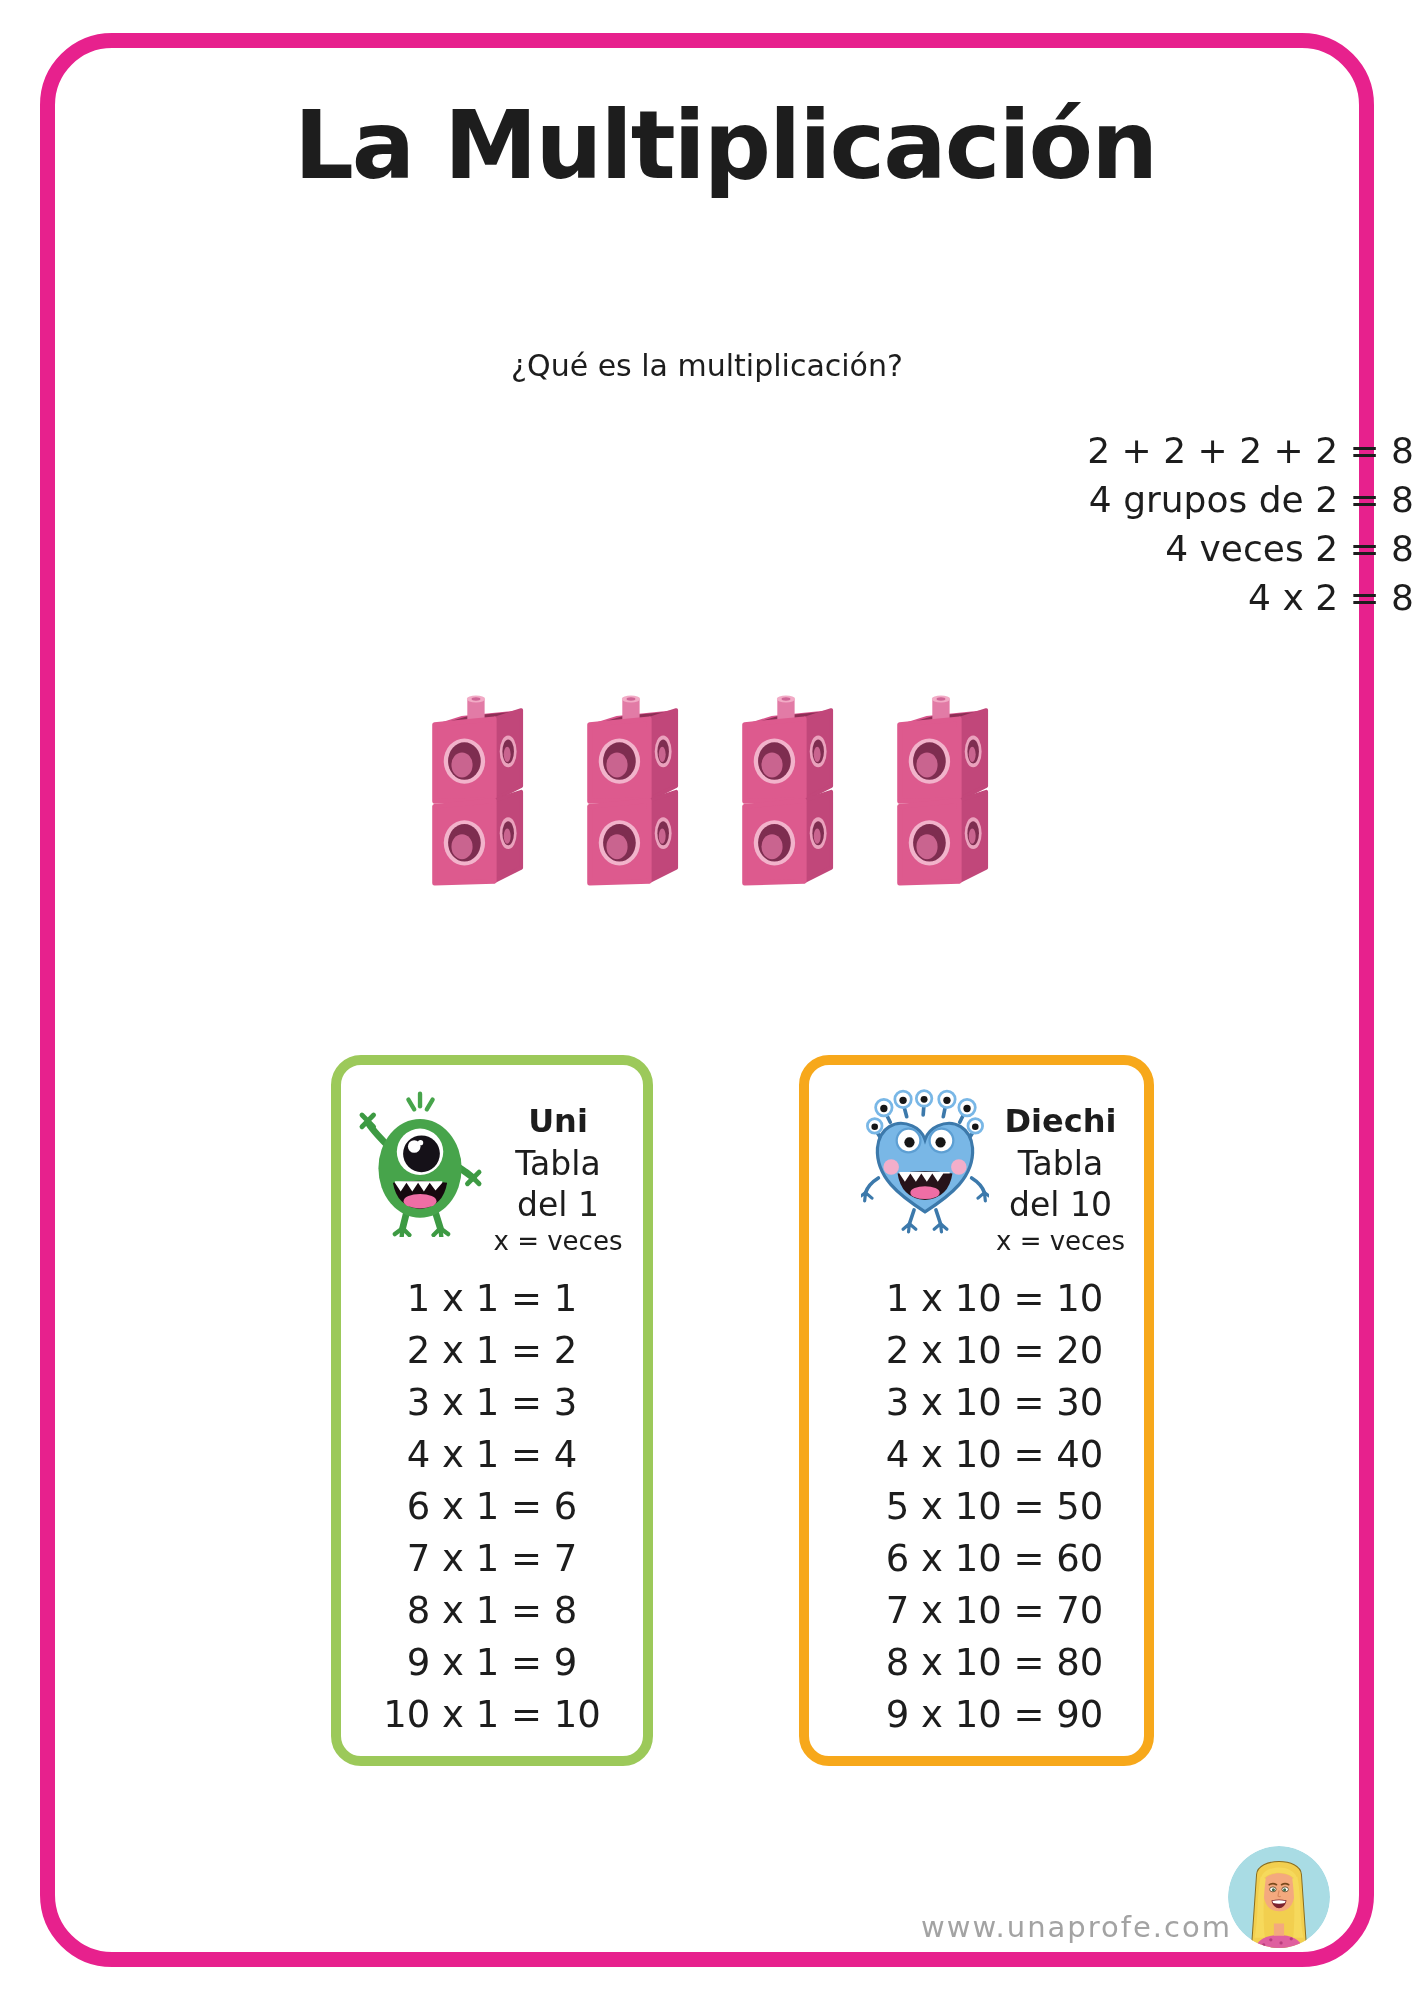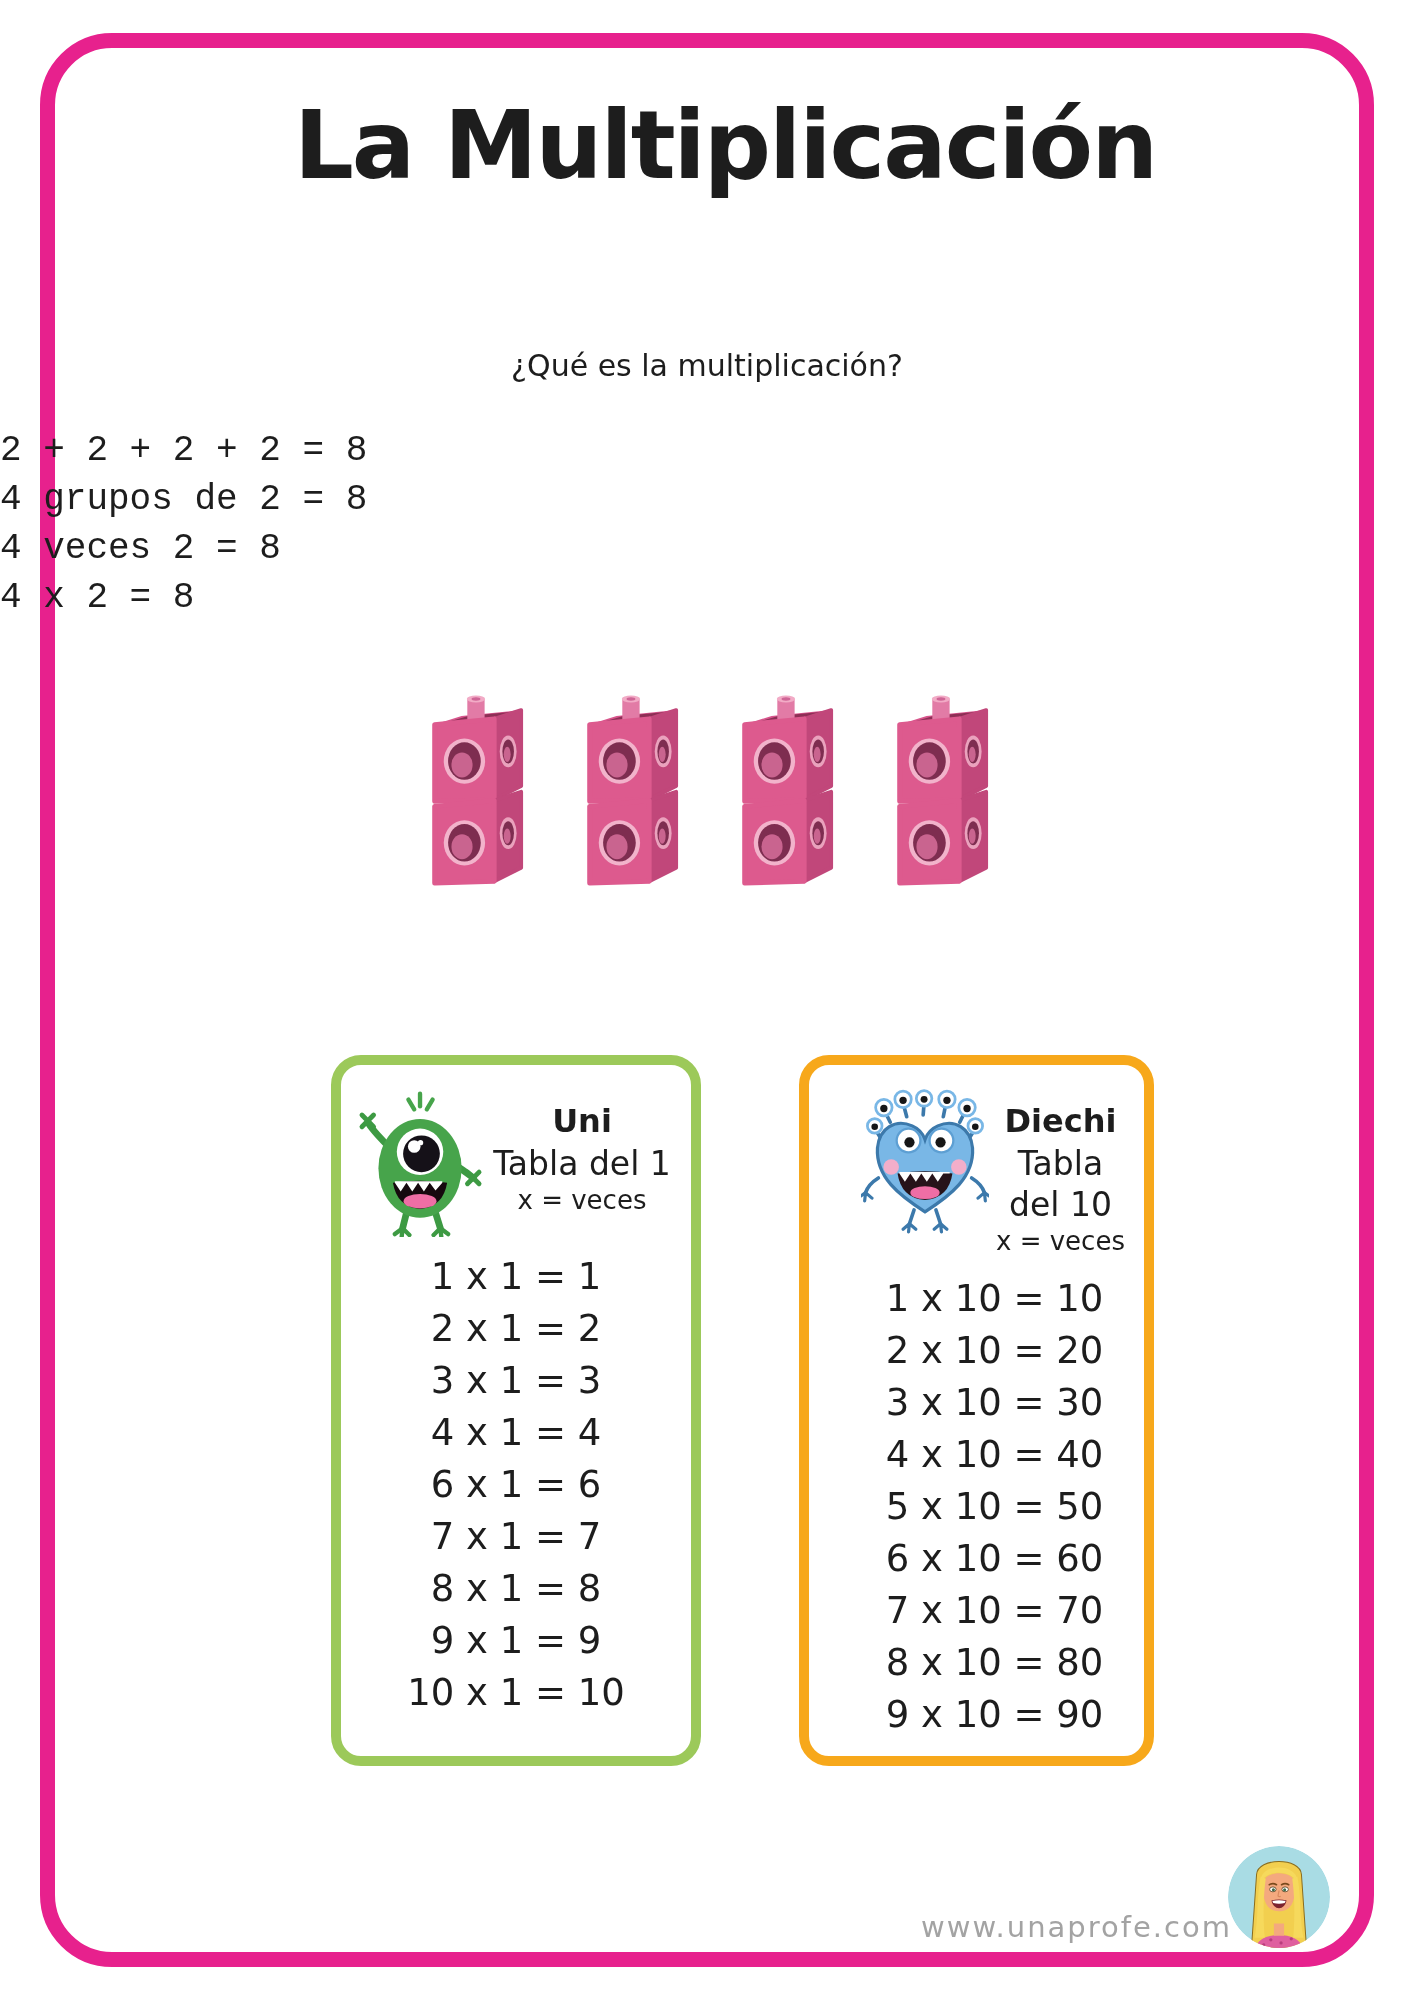--- a/index.html
+++ b/index.html
@@ -17,33 +17,33 @@
   }
   .subtitle{
     position:absolute;top:254px;left:0;width:100%;text-align:center;
     font-size:40px;font-weight:700;letter-spacing:0px;
   }
   .question{
     position:absolute;top:348px;left:0;width:100%;text-align:center;
     font-size:30px;
   }
   .equations{
-    position:absolute;top:426px;left:0;width:100%;text-align:left;
-    font-size:36px;line-height:49px;font-family:Liberation Mono, monospace;
+    position:absolute;top:426px;left:0;width:100%;text-align:right;
+    font-size:36px;line-height:49px;
   }
   .cubes-row{
     position:absolute;top:688px;left:0;width:100%;
     display:flex;justify-content:center;gap:55px;
   }
   .cube-stack{width:100px;height:200px;}
   .table-box{
     position:absolute;top:1055px;box-sizing:border-box;background:#fff;
     border-radius:30px;border:10px solid #999;
   }
-  .table-box.green{left:331px;width:370px;height:711px;}
+  .table-box.green{left:331px;width:322px;height:711px;}
   .table-box.orange{left:799px;width:355px;height:711px;padding-left:36px;}
   .box-header{display:flex;align-items:flex-start;padding:22px 12px 0 16px;}
   .monster{width:128px;height:150px;flex:none;}
   .header-text{flex:1;text-align:center;padding-top:14px;}
   .monster-name{font-size:32px;font-weight:700;line-height:1.3;}
   .table-title{font-size:33px;line-height:1.25;}
   .table-note{font-size:26px;line-height:1.3;}
   .rows{margin-top:14px;text-align:center;font-size:37px;line-height:52px;}
   .site{
     position:absolute;top:1910px;right:182px;font-size:29px;color:#a3a3a3;

